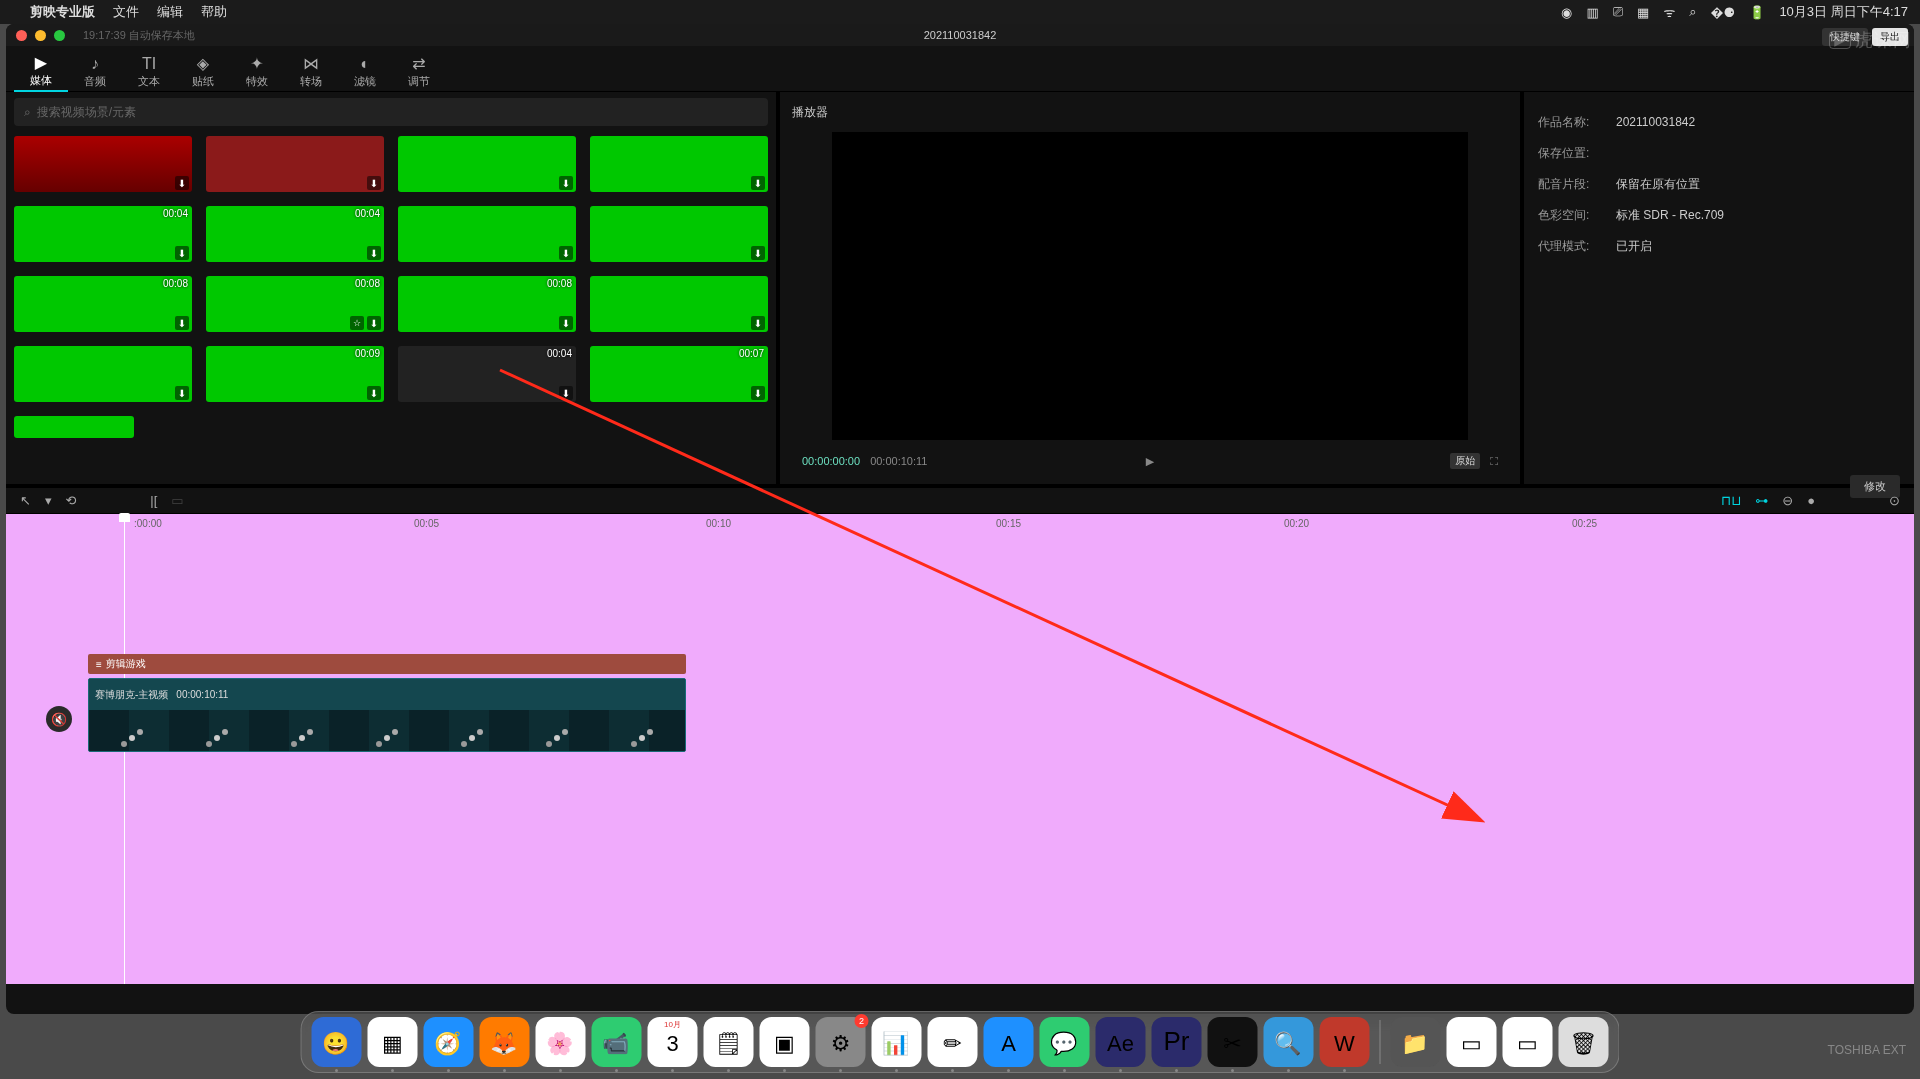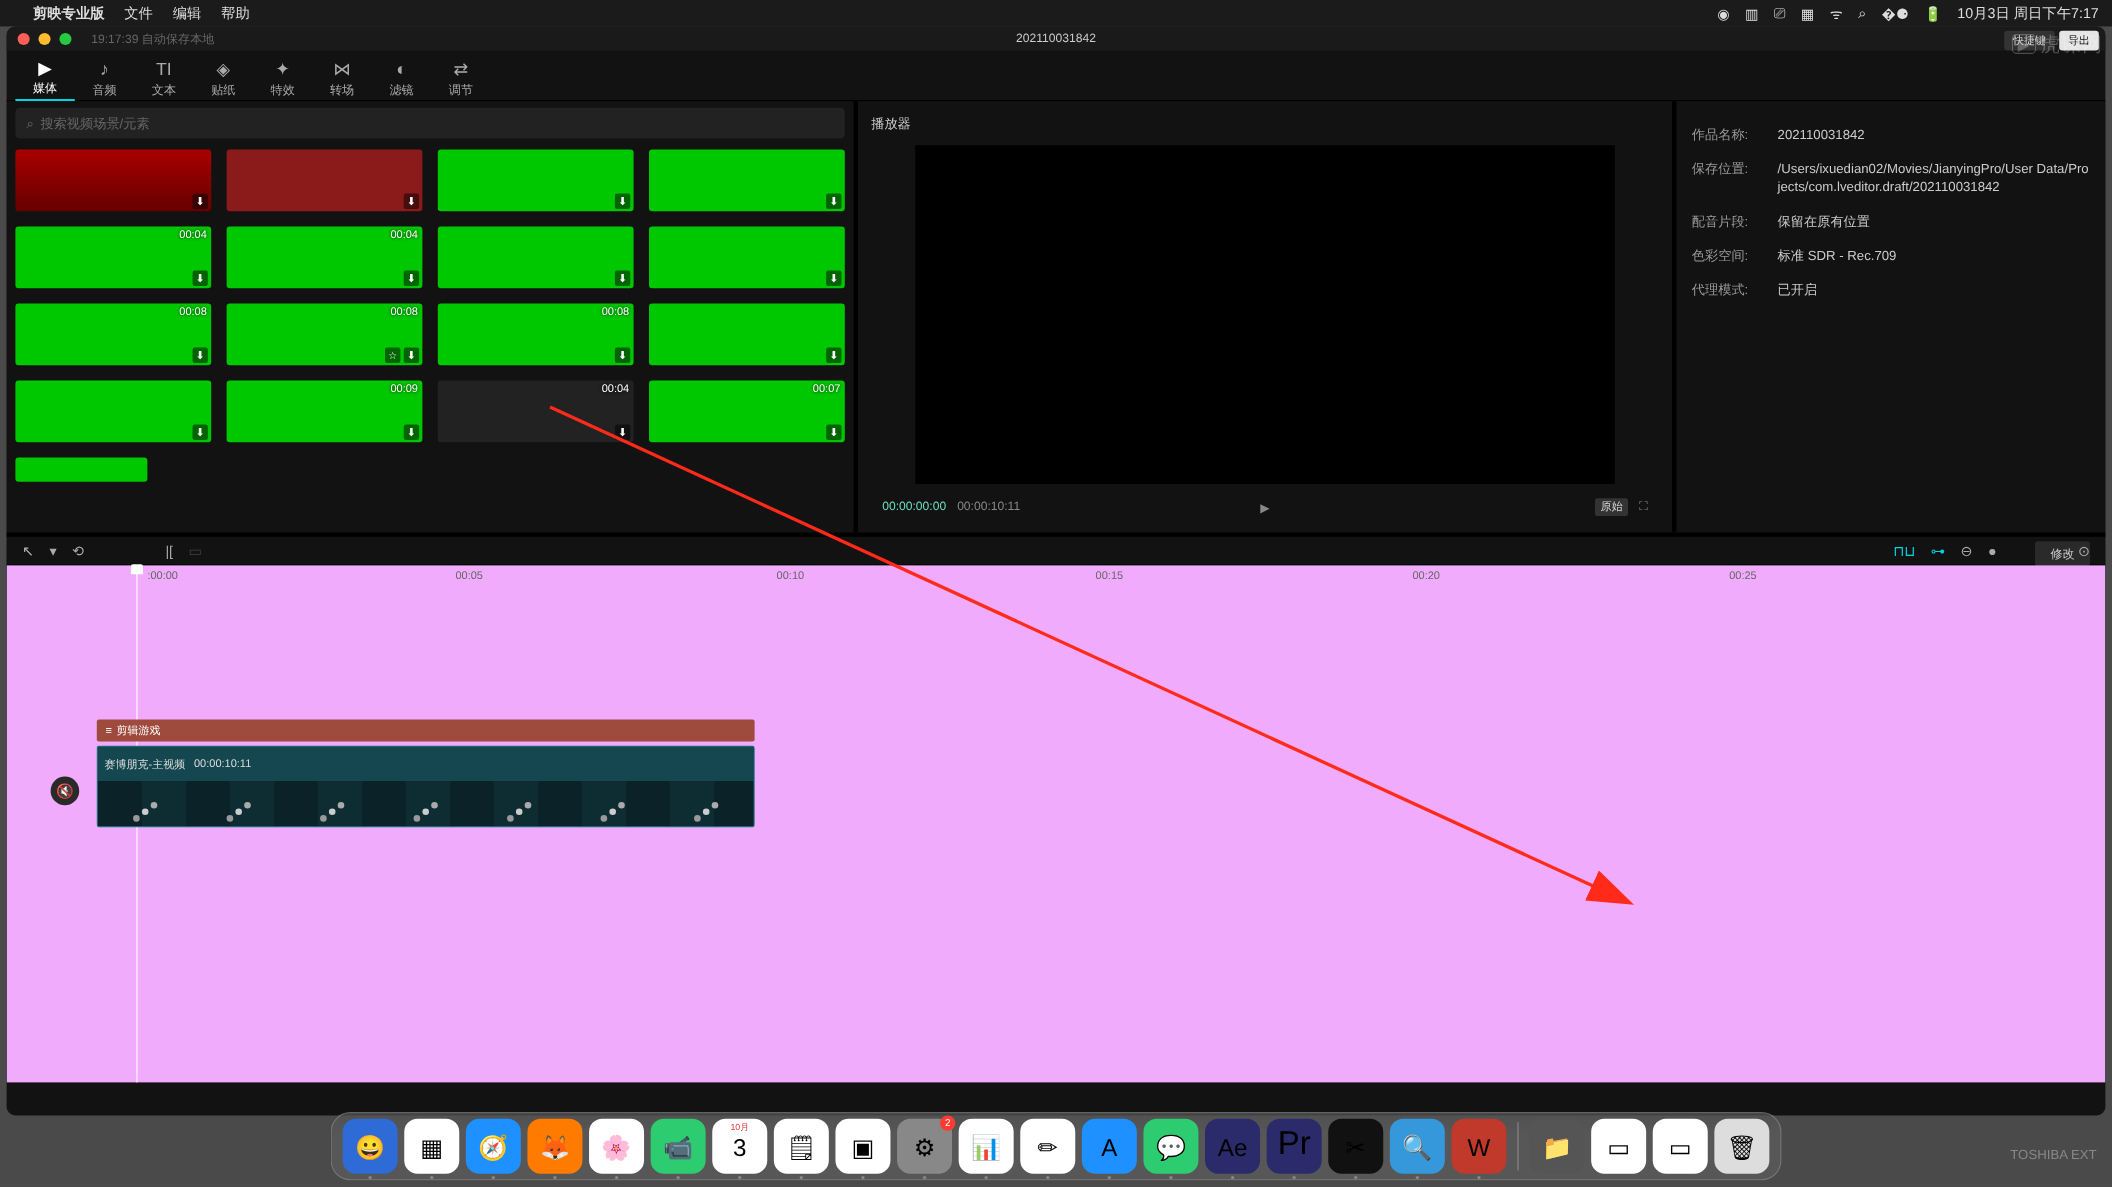--- a/index.html
+++ b/index.html
@@ -120,21 +120,21 @@
   </div>
   <div class="menubar-right">
     <span>◉</span>
     <span>▥</span>
     <span>⎚</span>
     <span>▦</span>
     <span>ᯤ</span>
     <span>⌕</span>
     <span>�⚈</span>
     <span>🔋</span>
-    <span>10月3日 周日下午7:17</span>
+    <span>10月3日 周日下午4:17</span>
   </div>
 </div>
 
 <div class="window">
   <div class="titlebar">
     <div class="traffic">
       <span class="tr-close"></span>
       <span class="tr-min"></span>
       <span class="tr-max"></span>
     </div>
@@ -267,21 +267,20 @@
     </div>
 
     <div class="col-props">
       <div id="prop-rows">
           <div class="prop-row">
             <span class="prop-label">作品名称:</span>
             <span class="prop-val">202110031842</span>
           </div>
           <div class="prop-row">
             <span class="prop-label">保存位置:</span>
-            <span class="prop-val">/Users/ixuedian02/Movies/JianyingPro/User Data/Projects/com.lveditor.draft/202110031842</span>
           </div>
           <div class="prop-row">
             <span class="prop-label">配音片段:</span>
             <span class="prop-val">保留在原有位置</span>
           </div>
           <div class="prop-row">
             <span class="prop-label">色彩空间:</span>
             <span class="prop-val">标准 SDR - Rec.709</span>
           </div>
           <div class="prop-row">
@@ -402,21 +401,21 @@
     <div class="dock-item running" style="background: rgb(30, 144, 255);">
       <span style="font-size:22px;margin-bottom:10px">A</span>
     </div>
     <div class="dock-item running" style="background: rgb(46, 204, 113);">
       <span style="font-size:22px;margin-bottom:10px">💬</span>
     </div>
     <div class="dock-item running" style="background: rgb(43, 43, 107);">
       <span style="font-size:22px;margin-bottom:10px">Ae</span>
     </div>
     <div class="dock-item running" style="background: rgb(43, 43, 107);">
-      <span style="font-size:30px;margin-bottom:10px">Pr</span>
+      <span style="font-size:26px;margin-bottom:10px">Pr</span>
     </div>
     <div class="dock-item running" style="background: rgb(17, 17, 17);">
       <span style="font-size:22px;margin-bottom:10px">✂</span>
     </div>
     <div class="dock-item running" style="background: rgb(52, 152, 219);">
       <span style="font-size:22px;margin-bottom:10px">🔍</span>
     </div>
     <div class="dock-item running" style="background: rgb(192, 57, 43);">
       <span style="font-size:22px;margin-bottom:10px">W</span>
     </div>

